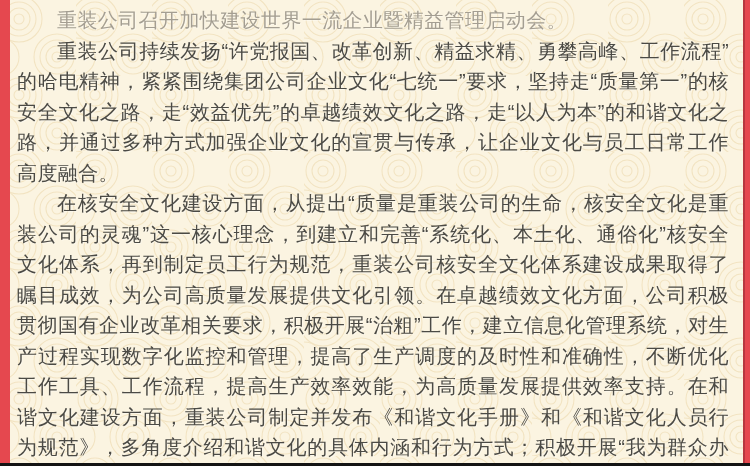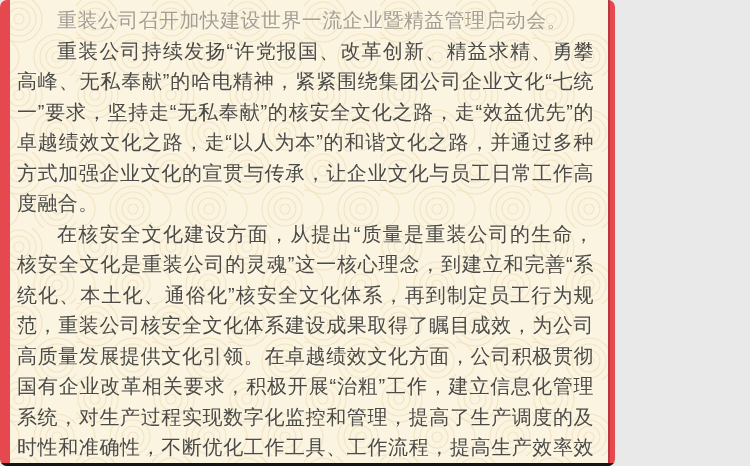--- a/index.html
+++ b/index.html
@@ -10,25 +10,24 @@
     --bottom-bar: #141414;
     --body-text: #4b4a45;
     --lead-text: #a49e92;
   }
   * { margin: 0; padding: 0; box-sizing: border-box; }
   html, body { background: #e9e9e9; }
   body { font-family: "Liberation Sans", "DejaVu Sans", sans-serif; }
 
   .page {
     position: relative;
-    width: 615px;
+    width: 750px;
     height: 466px;
     background: var(--bg, #fbf4e1);
     overflow: hidden;
-    border-radius: 7px;
   }
 
   .bg-pattern {
     position: absolute;
     inset: 0;
     width: 100%;
     height: 100%;
     opacity: 0.85;
   }
   .swirl {
@@ -106,17 +105,17 @@
     </defs>
     <rect width="750" height="466" fill="url(#swirlTile)"></rect>
   </svg>
 
   <div class="bar-left"></div>
   <div class="bar-right"></div>
   <div class="bar-bottom"></div>
 
   <div class="content">
     <p class="lead">重装公司召开加快建设世界一流企业暨精益管理启动会。</p>
-    <p>重装公司持续发扬“许党报国、改革创新、精益求精、勇攀高峰、无私奉献”的哈电精神，紧紧围绕集团公司企业文化“七统一”要求，坚持走“无私奉献”的核安全文化之路，走“效益优先”的卓越绩效文化之路，走“以人为本”的和谐文化之路，并通过多种方式加强企业文化的宣贯与传承，让企业文化与员工日常工作高度融合。</p>
+    <p>重装公司持续发扬“许党报国、改革创新、精益求精、勇攀高峰、工作流程”的哈电精神，紧紧围绕集团公司企业文化“七统一”要求，坚持走“质量第一”的核安全文化之路，走“效益优先”的卓越绩效文化之路，走“以人为本”的和谐文化之路，并通过多种方式加强企业文化的宣贯与传承，让企业文化与员工日常工作高度融合。</p>
     <p>在核安全文化建设方面，从提出“质量是重装公司的生命，核安全文化是重装公司的灵魂”这一核心理念，到建立和完善“系统化、本土化、通俗化”核安全文化体系，再到制定员工行为规范，重装公司核安全文化体系建设成果取得了瞩目成效，为公司高质量发展提供文化引领。在卓越绩效文化方面，公司积极贯彻国有企业改革相关要求，积极开展“治粗”工作，建立信息化管理系统，对生产过程实现数字化监控和管理，提高了生产调度的及时性和准确性，不断优化工作工具、工作流程，提高生产效率效能，为高质量发展提供效率支持。在和谐文化建设方面，重装公司制定并发布《和谐文化手册》和《和谐文化人员行为规范》，多角度介绍和谐文化的具体内涵和行为方式；积极开展“我为群众办实事”相关活动，鼓励广大员工为公司发展建言献策，举办多样化的文体活动，丰富员工生活，为公司高质量发展营造和谐氛围。</p>
   </div>
 
 </div>
 
 </body></html>

